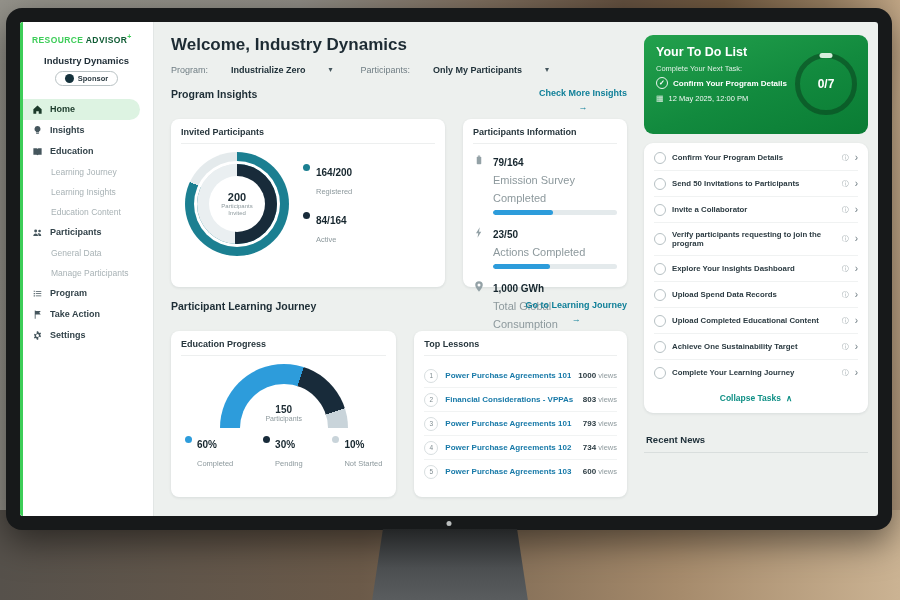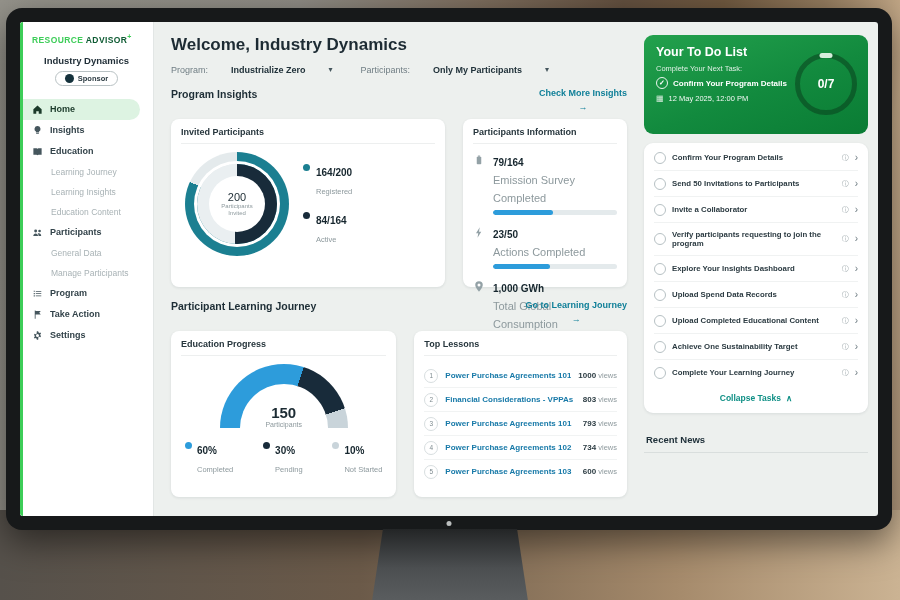--- a/index.html
+++ b/index.html
@@ -53,21 +53,21 @@
   .cards{display:flex;gap:18px;}
   .card{background:#fff;border-radius:8px;box-shadow:0 1px 3px rgba(25,45,55,.10);padding:8px 10px;}
   .card-title{font-size:9px;font-weight:700;color:#27363d;padding-bottom:6px;border-bottom:1px solid #edefef;margin-bottom:8px;}
   
   .card-invited{width:254px;height:152px;}
   .invited-body{display:flex;align-items:center;gap:14px;padding-left:4px;}
   .donut{width:104px;height:104px;border-radius:50%;display:grid;place-items:center;}
   .donut-mid{width:80px;height:80px;border-radius:50%;box-shadow:0 0 0 3px #fff;display:grid;place-items:center;}
   .donut-hole{width:56px;height:56px;border-radius:50%;background:#fff;display:flex;flex-direction:column;
     align-items:center;justify-content:center;text-align:center;}
-  .donut-val{font-size:11px;font-weight:400;color:#1c2b33;text-align:right;}
+  .donut-val{font-size:11px;font-weight:700;color:#1c2b33;text-align:right;}
   .donut-lbl{font-size:6px;color:#8d999d;line-height:1.25;width:44px;}
   .legend-v{display:flex;flex-direction:column;gap:12px;}
   .leg-item{display:flex;gap:6px;align-items:flex-start;}
   .dot{width:7px;height:7px;border-radius:50%;flex:none;margin-top:2px;}
   .leg-val{font-size:10px;font-weight:700;color:#16262e;line-height:1.1;}
   .leg-lbl{font-size:7.5px;color:#8d999d;}
   
   .card-info{flex:1;height:152px;}
   .info-row{display:flex;gap:8px;align-items:flex-start;margin-bottom:3px;}
   .info-ic{width:12px;height:14px;color:#93a1a6;flex:none;margin-top:1px;}
@@ -75,21 +75,21 @@
   .info-val{font-size:10px;font-weight:700;color:#16262e;line-height:1.15;}
   .info-lbl{font-size:11px;color:#8d999d;}
   .bar{height:5px;border-radius:3px;background:#e4eaec;margin:4px 0 9px 20px;overflow:hidden;}
   .bar-fill{height:100%;border-radius:3px;background:#2d9cdb;}
   
   .card-edu{width:218px;height:150px;}
   .gauge-wrap{position:relative;width:128px;height:64px;margin:8px auto 0;overflow:hidden;}
   .gauge-arc{position:absolute;left:0;top:0;width:128px;height:128px;border-radius:50%;}
   .gauge-hole{position:absolute;left:20px;top:20px;width:88px;height:88px;border-radius:50%;background:#fff;}
   .gauge-center{position:relative;text-align:center;margin-top:-24px;z-index:2;}
-  .gauge-val{font-size:15px;font-weight:700;color:#1c2b33;}
+  .gauge-val{font-size:10px;font-weight:700;color:#1c2b33;}
   .gauge-lbl{font-size:7px;color:#8d999d;}
   .edu-legend{display:flex;justify-content:space-between;margin-top:12px;padding:0 4px;}
   .eleg{display:flex;gap:5px;align-items:flex-start;}
   
   .card-lessons{flex:1;height:150px;}
   .lesson-row{display:flex;align-items:center;gap:7px;padding:4.5px 0;border-bottom:1px solid #f1f3f3;}
   .lesson-row:last-child{border-bottom:none;}
   .rank{width:12px;height:12px;border:1px solid #d8dee0;border-radius:50%;font-size:6.5px;color:#7d8a8f;
     display:flex;align-items:center;justify-content:center;flex:none;}
   .lesson-title{flex:1;font-size:8px;font-weight:700;color:#1779a8;cursor:pointer;white-space:nowrap;

